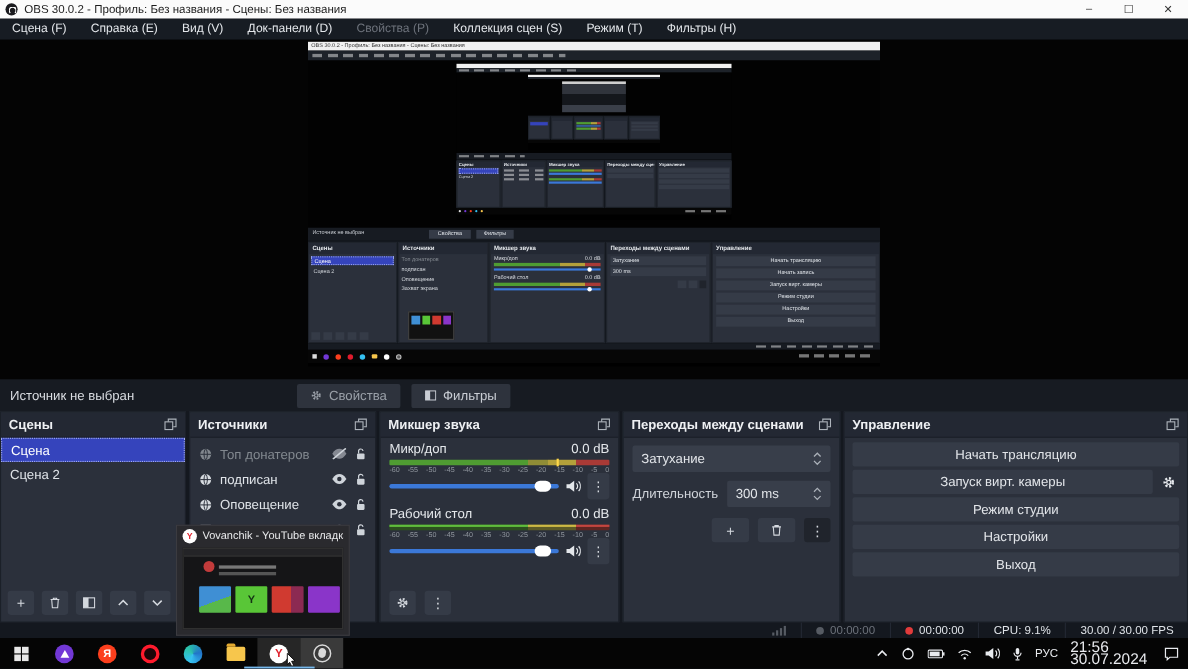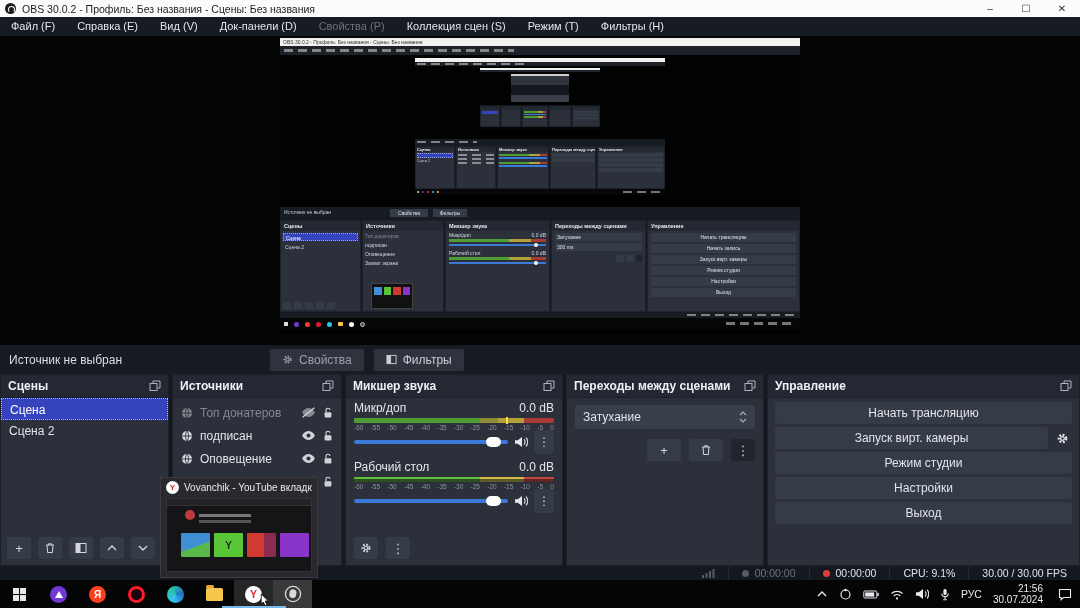--- a/index.html
+++ b/index.html
@@ -134,21 +134,21 @@
   .ya { background:#fc3f1d; color:#fff; font-size:10px; font-weight:bold; }
   .opera { border:3.5px solid #ff1b2d; background:#1a0508; width:17px; height:17px; border-radius:50%; }
   .edge { background:conic-gradient(from 200deg,#35c1f1,#2bc3a8,#2173c9,#35c1f1); }
   .folder { width:17px; height:13px; background:#f7c64c; border-radius:1.5px; position:relative; }
   .folder::before { content:""; position:absolute; left:0; top:-2.5px; width:8px; height:3px; background:#e3a92f; border-radius:1.5px 1.5px 0 0; }
   .ybrowser { background:#fff; color:#e0232e; font-size:10.5px; font-weight:bold; }
   .cursor-ovl { position:absolute; right:3px; bottom:1px; }
   .tray { margin-left:auto; display:flex; align-items:center; gap:11px; color:#e8eaee; padding-right:8px; }
   .tray .t-ic { display:flex; align-items:center; }
   .tray-lang { font-size:10.5px; }
-  .tray-clock { text-align:right; font-size:10px; line-height:11px; }
+  .tray-clock { font-size:14px; line-height:11px; }
   .tray-bubble { margin-left:4px; }
 
   
   .yt-popup { position:absolute; left:160px; top:477px; width:158px; height:101px; background:#2a2a2e;
     border:1px solid #3b3b40; z-index:30; }
   .yt-popup-h { display:flex; align-items:center; gap:5px; height:19px; padding:0 5px; }
   .yt-popup-h .ic-circle { width:13px; height:13px; font-size:8px; }
   .yt-title { color:#e9eaec; font-size:10px; white-space:nowrap; overflow:hidden; flex:1; }
   .yt-thumb { margin:1px 5px; height:74px; background:#151517; border:1px solid #333; position:relative; overflow:hidden; }
   .yt-chrome { height:7px; background:#242427; border-bottom:1px solid #333; }
@@ -257,21 +257,21 @@
     <span class="obs-logo"></span>
     <span>OBS 30.0.2 - Профиль: Без названия - Сцены: Без названия</span>
     <div class="win-controls">
       <span class="win-btn">–</span>
       <span class="win-btn">☐</span>
       <span class="win-btn">✕</span>
     </div>
   </div>
 
   <div class="menubar">
-    <span class="menu-item">Файл (F)</span>
+    <span class="menu-item">Сцена (F)</span>
     <span class="menu-item">Справка (E)</span>
     <span class="menu-item">Вид (V)</span>
     <span class="menu-item">Док-панели (D)</span>
     <span class="menu-item dim">Свойства (P)</span>
     <span class="menu-item">Коллекция сцен (S)</span>
     <span class="menu-item">Режим (T)</span>
     <span class="menu-item">Фильтры (H)</span>
   </div>
 
   <div class="preview">
@@ -690,20 +690,31 @@
     </div>
     <div class="trans-body">
       <div class="select">
         <span>Затухание</span>
         <span class="spin">
             <svg width="8" height="14">
               <use href="#sym-spin"></use>
             </svg>
           </span>
       </div>
+      <div class="dur-row">
+        <span>Длительность</span>
+        <div class="spinbox">
+          <span>300 ms</span>
+          <span class="spin" style="margin-left:auto;color:#aab0b8;">
+              <svg width="8" height="14">
+                <use href="#sym-spin"></use>
+              </svg>
+            </span>
+        </div>
+      </div>
       <div class="trans-btns">
         <div class="sq-btn wide">+</div>
         <div class="sq-btn wide">
             <svg width="12" height="12">
               <use href="#sym-trash"></use>
             </svg>
           </div>
         <div class="sq-btn dark">⋮</div>
       </div>
     </div>

